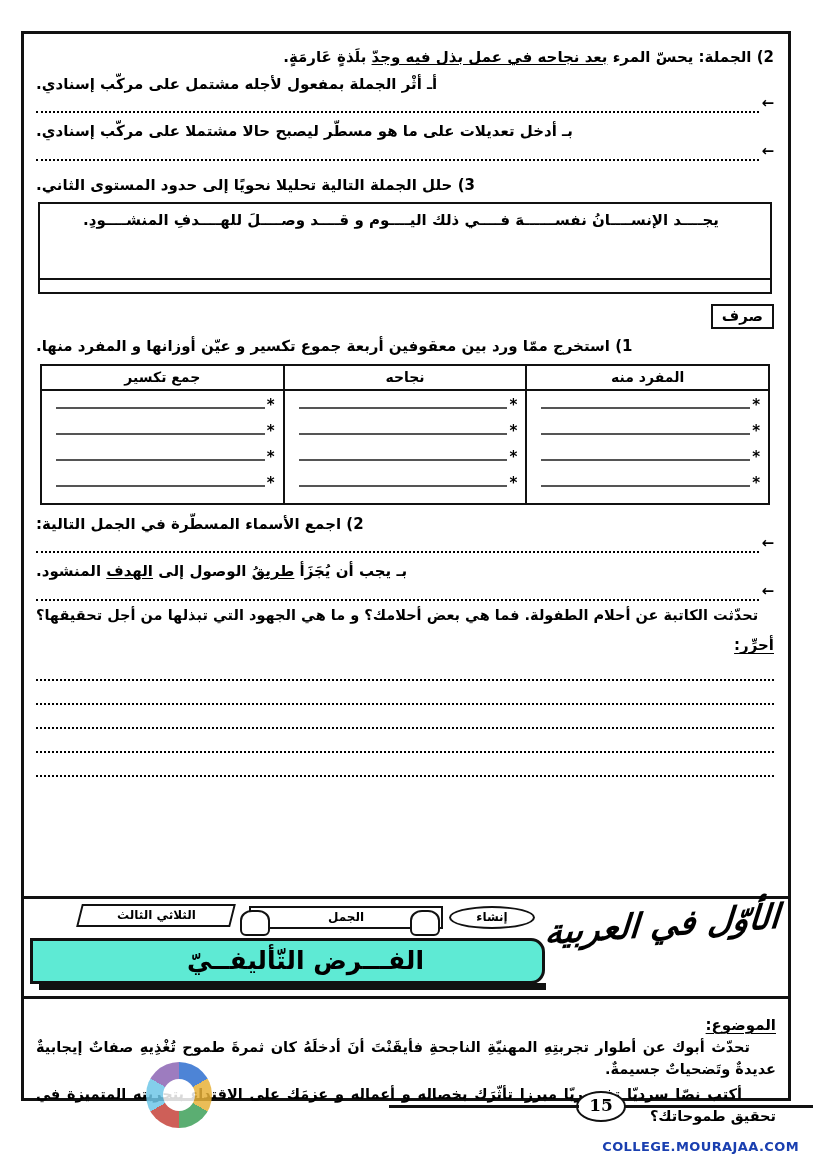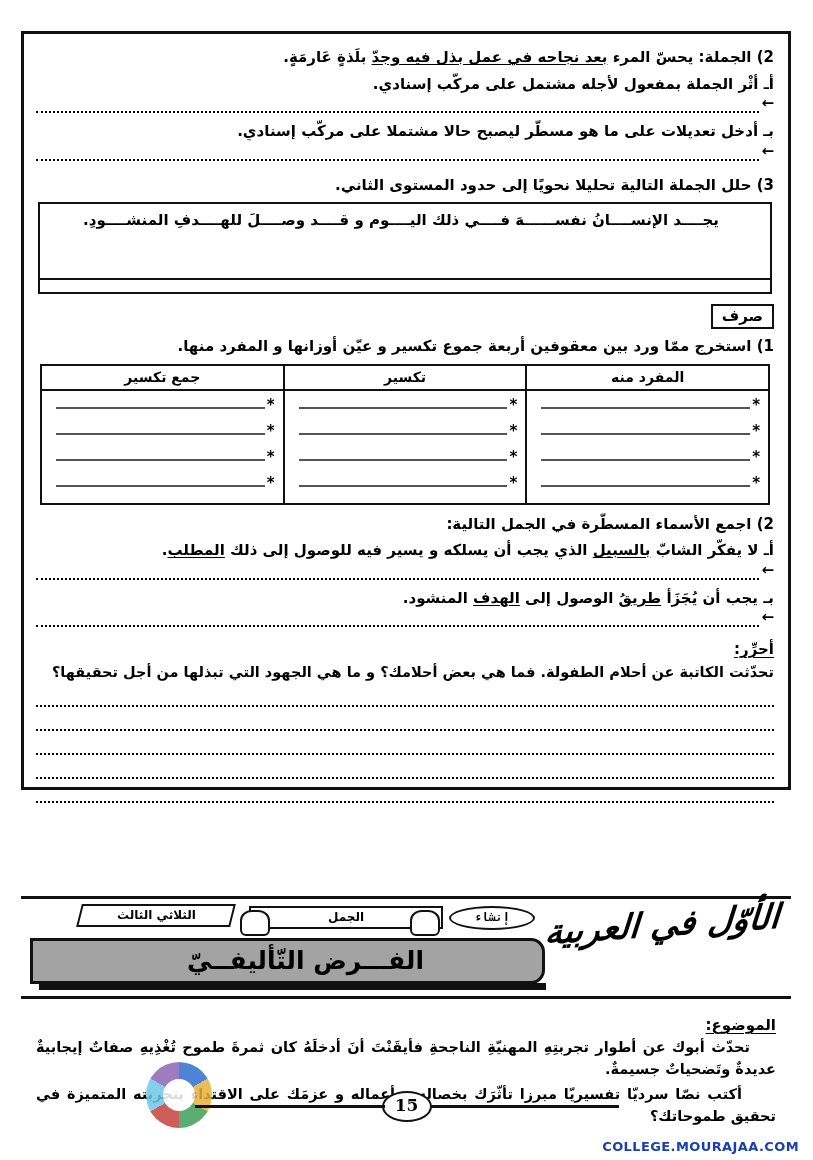--- a/index.html
+++ b/index.html
@@ -7,41 +7,41 @@
     width:813px;height:1160px;
     background:#ffffff;
     font-family:"DejaVu Sans","Liberation Sans",sans-serif;
     color:#000;
     position:relative;
     overflow:hidden;
   }
   .page-frame{
     position:absolute;
     left:21px;top:31px;
-    width:770px;height:759px;
+    width:770px;height:1070px;
     border:3px solid #111;
     box-sizing:border-box;
     background:#fff;
   }
   .inner{
     position:absolute;
     left:0;top:0;right:0;bottom:0;
     padding:6px 14px 0 12px;
     box-sizing:border-box;
   }
   
   .ar{
     direction:rtl;text-align:right;
     font-family:"DejaVu Sans","Liberation Sans",sans-serif;
     font-weight:bold;
     line-height:1.5;
   }
   .q-line{font-size:15px;margin:6px 0 2px 0;}
   .q-sub{font-size:15px;margin:4px 0 2px 0;}
-  .center-ar{text-align:right;}
+  .center-ar{text-align:left;}
 
   
   .ansline{
     display:flex;align-items:center;
     direction:rtl;
     height:19px;margin:1px 0;
   }
   .ansline .arrow{
     font-size:15px;font-weight:bold;
     line-height:1;margin-left:2px;
@@ -162,21 +162,21 @@
     padding:2px 0 3px 0;
   }
   .flag.skew{transform:skewX(-14deg);}
   .flag.skew span{display:inline-block;transform:skewX(14deg);}
   .bigbar{
     position:absolute;
     left:6px;top:34px;
     width:515px;height:46px;
     border:3px solid #111;
     border-radius:0 14px 14px 0;
-    background:#a3a3a3;
+    background:#5eead4;
     box-sizing:border-box;
     padding-left:36px;
   }
   .bigbar .bt{
     direction:rtl;text-align:center;
     font-size:25px;font-weight:bold;
     line-height:40px;
     white-space:nowrap;
   }
   .bigbar .shadow{
@@ -230,21 +230,21 @@
   .logo:after{
     content:"";position:absolute;
     left:17px;top:17px;width:32px;height:32px;
     background:#fff;border-radius:50%;
   }
 
   
   .pagenum-wrap{
     position:absolute;
     left:0;right:0;bottom:38px;
-    display:flex;align-items:center;justify-content:center;
+    display:flex;align-items:center;
   }
   .pagenum-wrap .bar{width:190px;height:3px;background:#111;}
   .pagenum{
     width:46px;height:27px;
     border:2.5px solid #111;border-radius:50%;
     font-size:17px;font-weight:bold;
     text-align:center;line-height:25px;
     background:#fff;margin:0 -3px;
     font-family:"DejaVu Serif","Liberation Serif",serif;
   }
@@ -303,21 +303,21 @@
 
     <div class="ar q-line center-ar">
       <span>1)</span>
       <span>استخرج ممّا ورد بين معقوفين أربعة جموع تكسير و عيّن أوزانها و المفرد منها.</span>
     </div>
 
     <table class="sarf">
       <thead>
         <tr>
           <th>المفرد منه</th>
-          <th>تكسير</th>
+          <th>نجاحه</th>
           <th>جمع تكسير</th>
         </tr>
       </thead>
       <tbody id="sarf-body">
           <tr>
             <td>
               <div class="cellrow">
                 <span class="star">*</span>
                 <span class="rule"></span>
               </div>
@@ -396,62 +396,59 @@
             </td>
           </tr>
         </tbody>
     </table>
 
     <div class="ar q-line center-ar" style="margin-top:8px;">
       <span>2)</span>
       <span>اجمع الأسماء المسطّرة في الجمل التالية:</span>
     </div>
 
-    <div class="ar q-sub center-ar">
-      <span>أـ لا يفكّر الشابّ </span><span class="u">بالسبيل</span><span> الذي يجب أن يسلكه و يسير فيه للوصول إلى ذلك </span><span class="u">المطلب</span><span>.</span>
-    </div>
 
     <div class="ansline">
       <span class="arrow">←</span>
       <span class="dots"></span>
     </div>
 
     <div class="ar q-sub center-ar">
       <span>بـ يجب أن يُجَزَأ </span><span class="u">طريقُ</span><span> الوصول إلى </span><span class="u">الهدف</span><span> المنشود.</span>
     </div>
 
     <div class="ansline">
       <span class="arrow">←</span>
       <span class="dots"></span>
     </div>
 
+    <div class="ar center-ar" style="font-size:14.5px;margin-top:1px;">تحدّثت الكاتبة عن أحلام الطفولة. فما هي بعض أحلامك؟ و ما هي الجهود التي تبذلها من أجل تحقيقها؟</div>
     <div class="ar" style="margin-top:8px;font-size:15px;">
       <span class="ttl-u">أحرِّر:</span>
     </div>
-    <div class="ar center-ar" style="font-size:14.5px;margin-top:1px;">تحدّثت الكاتبة عن أحلام الطفولة. فما هي بعض أحلامك؟ و ما هي الجهود التي تبذلها من أجل تحقيقها؟</div>
 
     <div id="writing-lines">
         <div class="plainline"></div>
         <div class="plainline"></div>
         <div class="plainline"></div>
         <div class="plainline"></div>
         <div class="plainline"></div>
       </div>
 
   </div>
 
   <div class="sep-line" style="left:-3px;right:-3px;top:862px;"></div>
 
   <div class="banner" style="position:absolute;left:0;right:0;top:866px;">
 
     <div class="calli">
       <div class="calli-text">الأوّل في العربية</div>
     </div>
 
-    <div class="pill" style="right:253px;top:2px;width:82px;font-family:Liberation Mono, monospace;">
+    <div class="pill" style="right:253px;top:2px;width:82px;">
       <span>إنشاء</span>
     </div>
 
     <div class="flag" style="right:345px;top:2px;width:190px;border-radius:0 0 0 0;">
       <span>الجمل</span>
     </div>
     <div class="tab-roll" style="right:348px;top:6px;"></div>
     <div class="tab-roll" style="right:518px;top:6px;"></div>
 
     <div class="flag skew" style="right:555px;top:0px;width:150px;">

